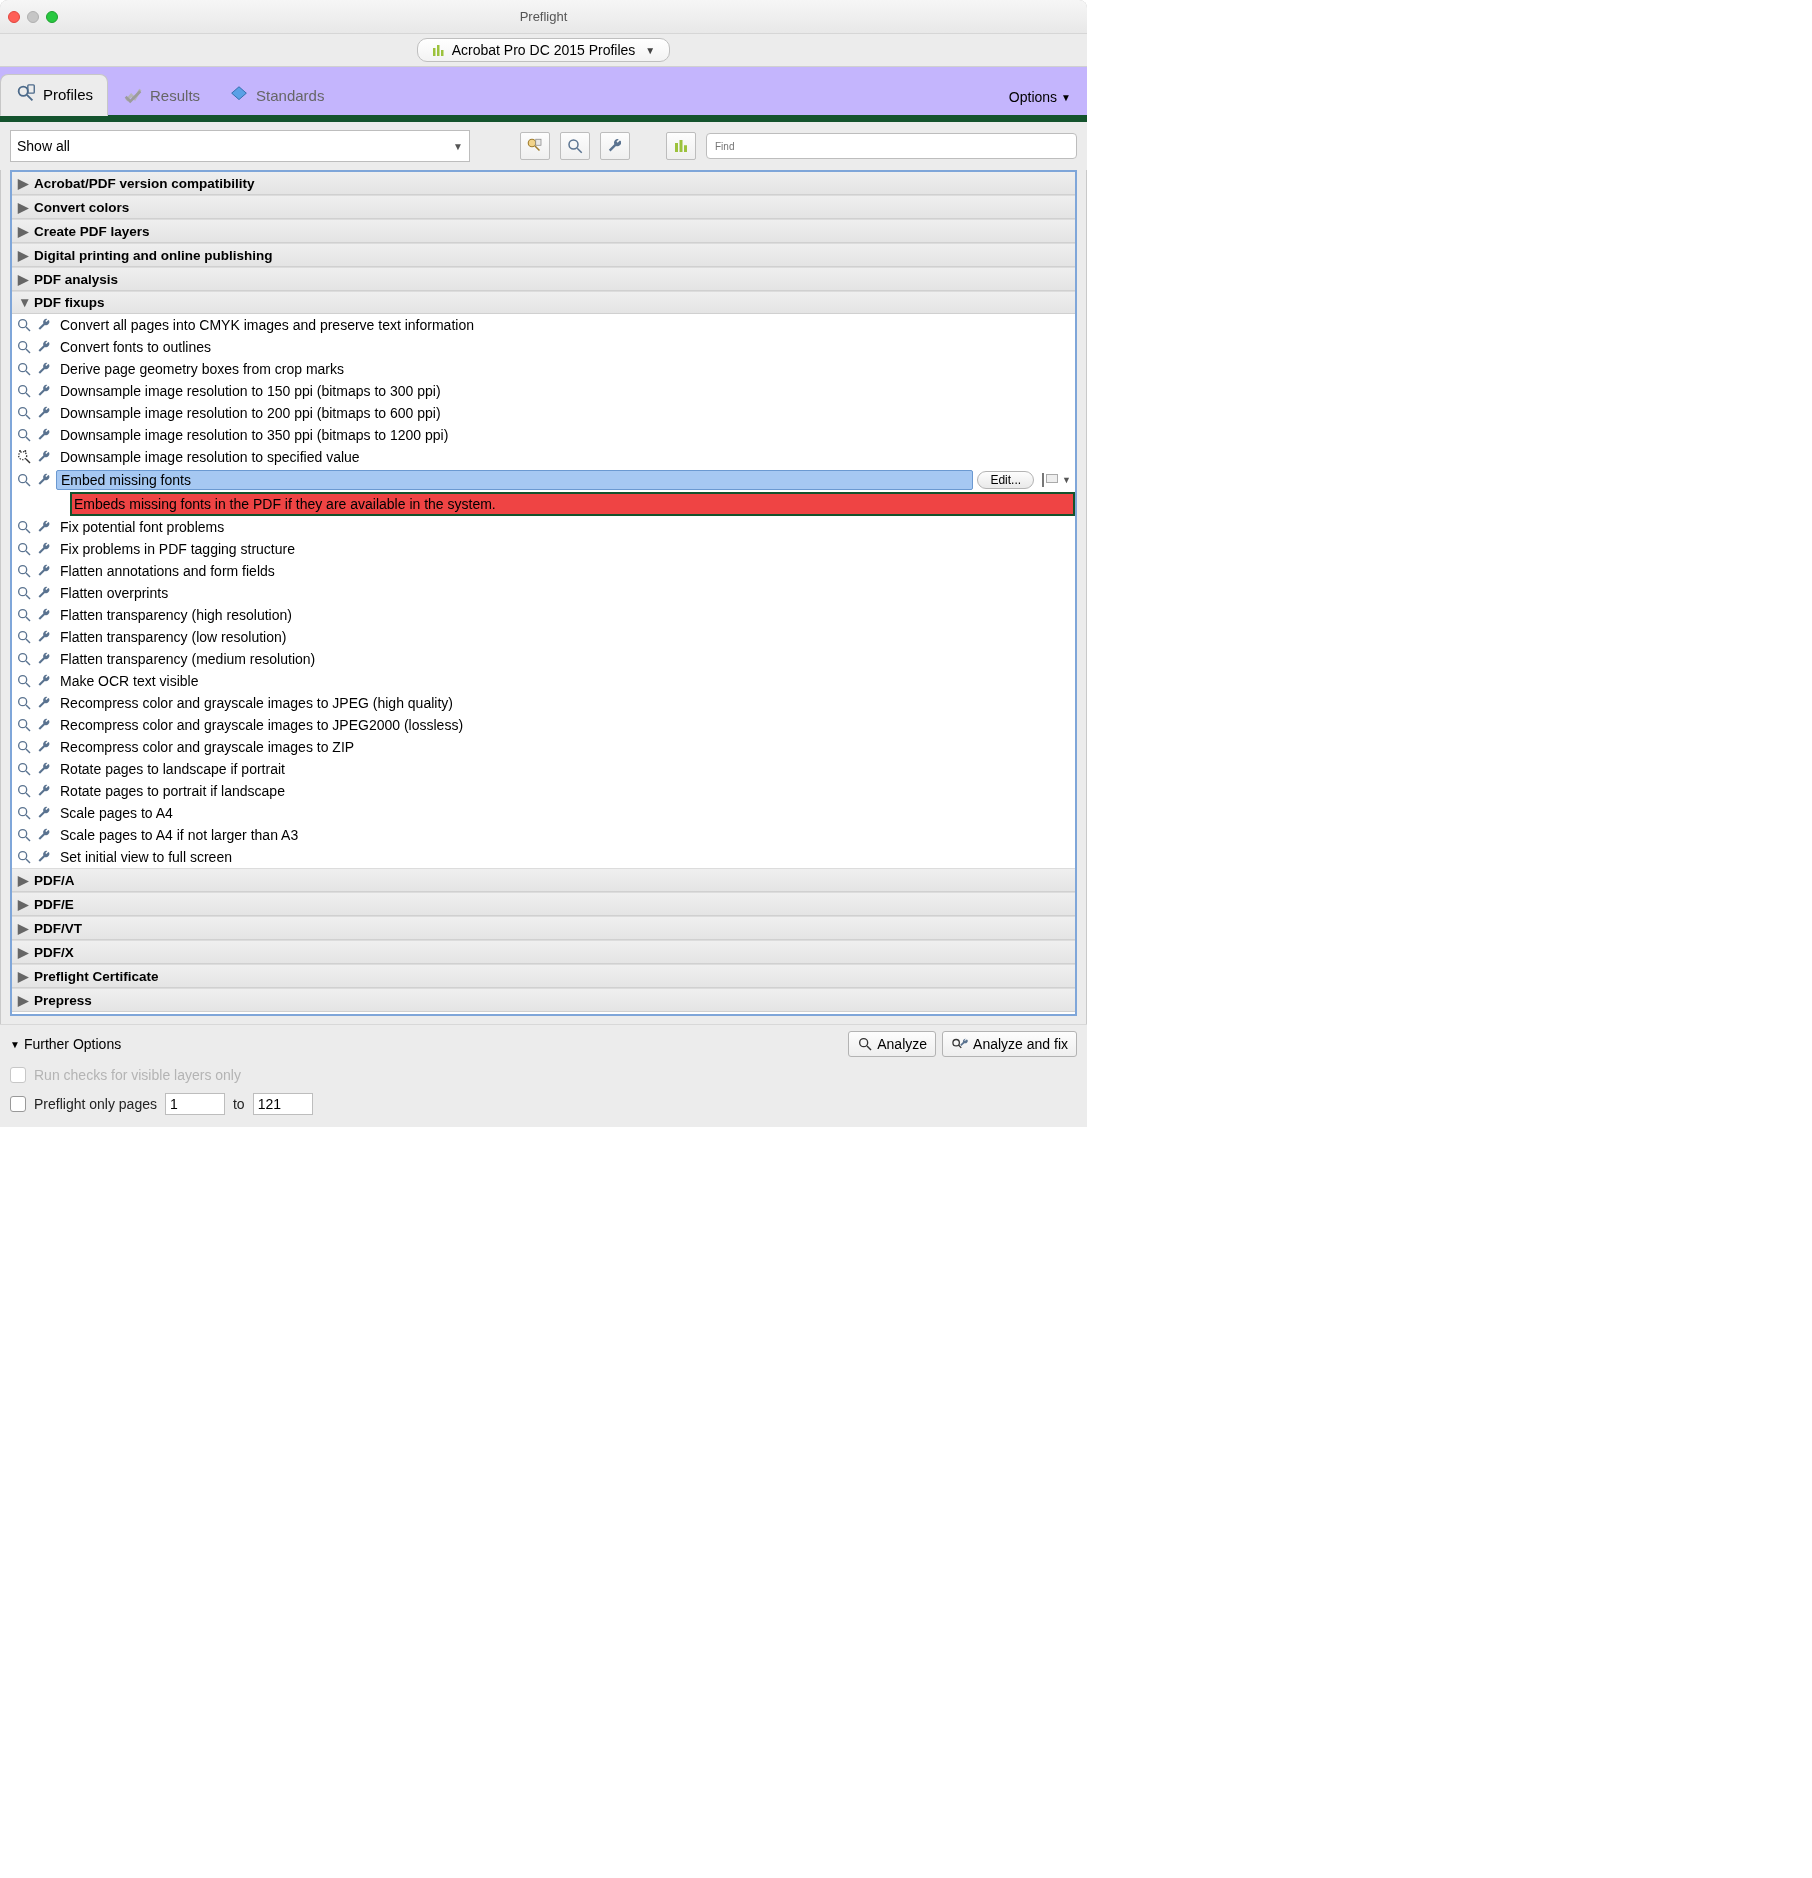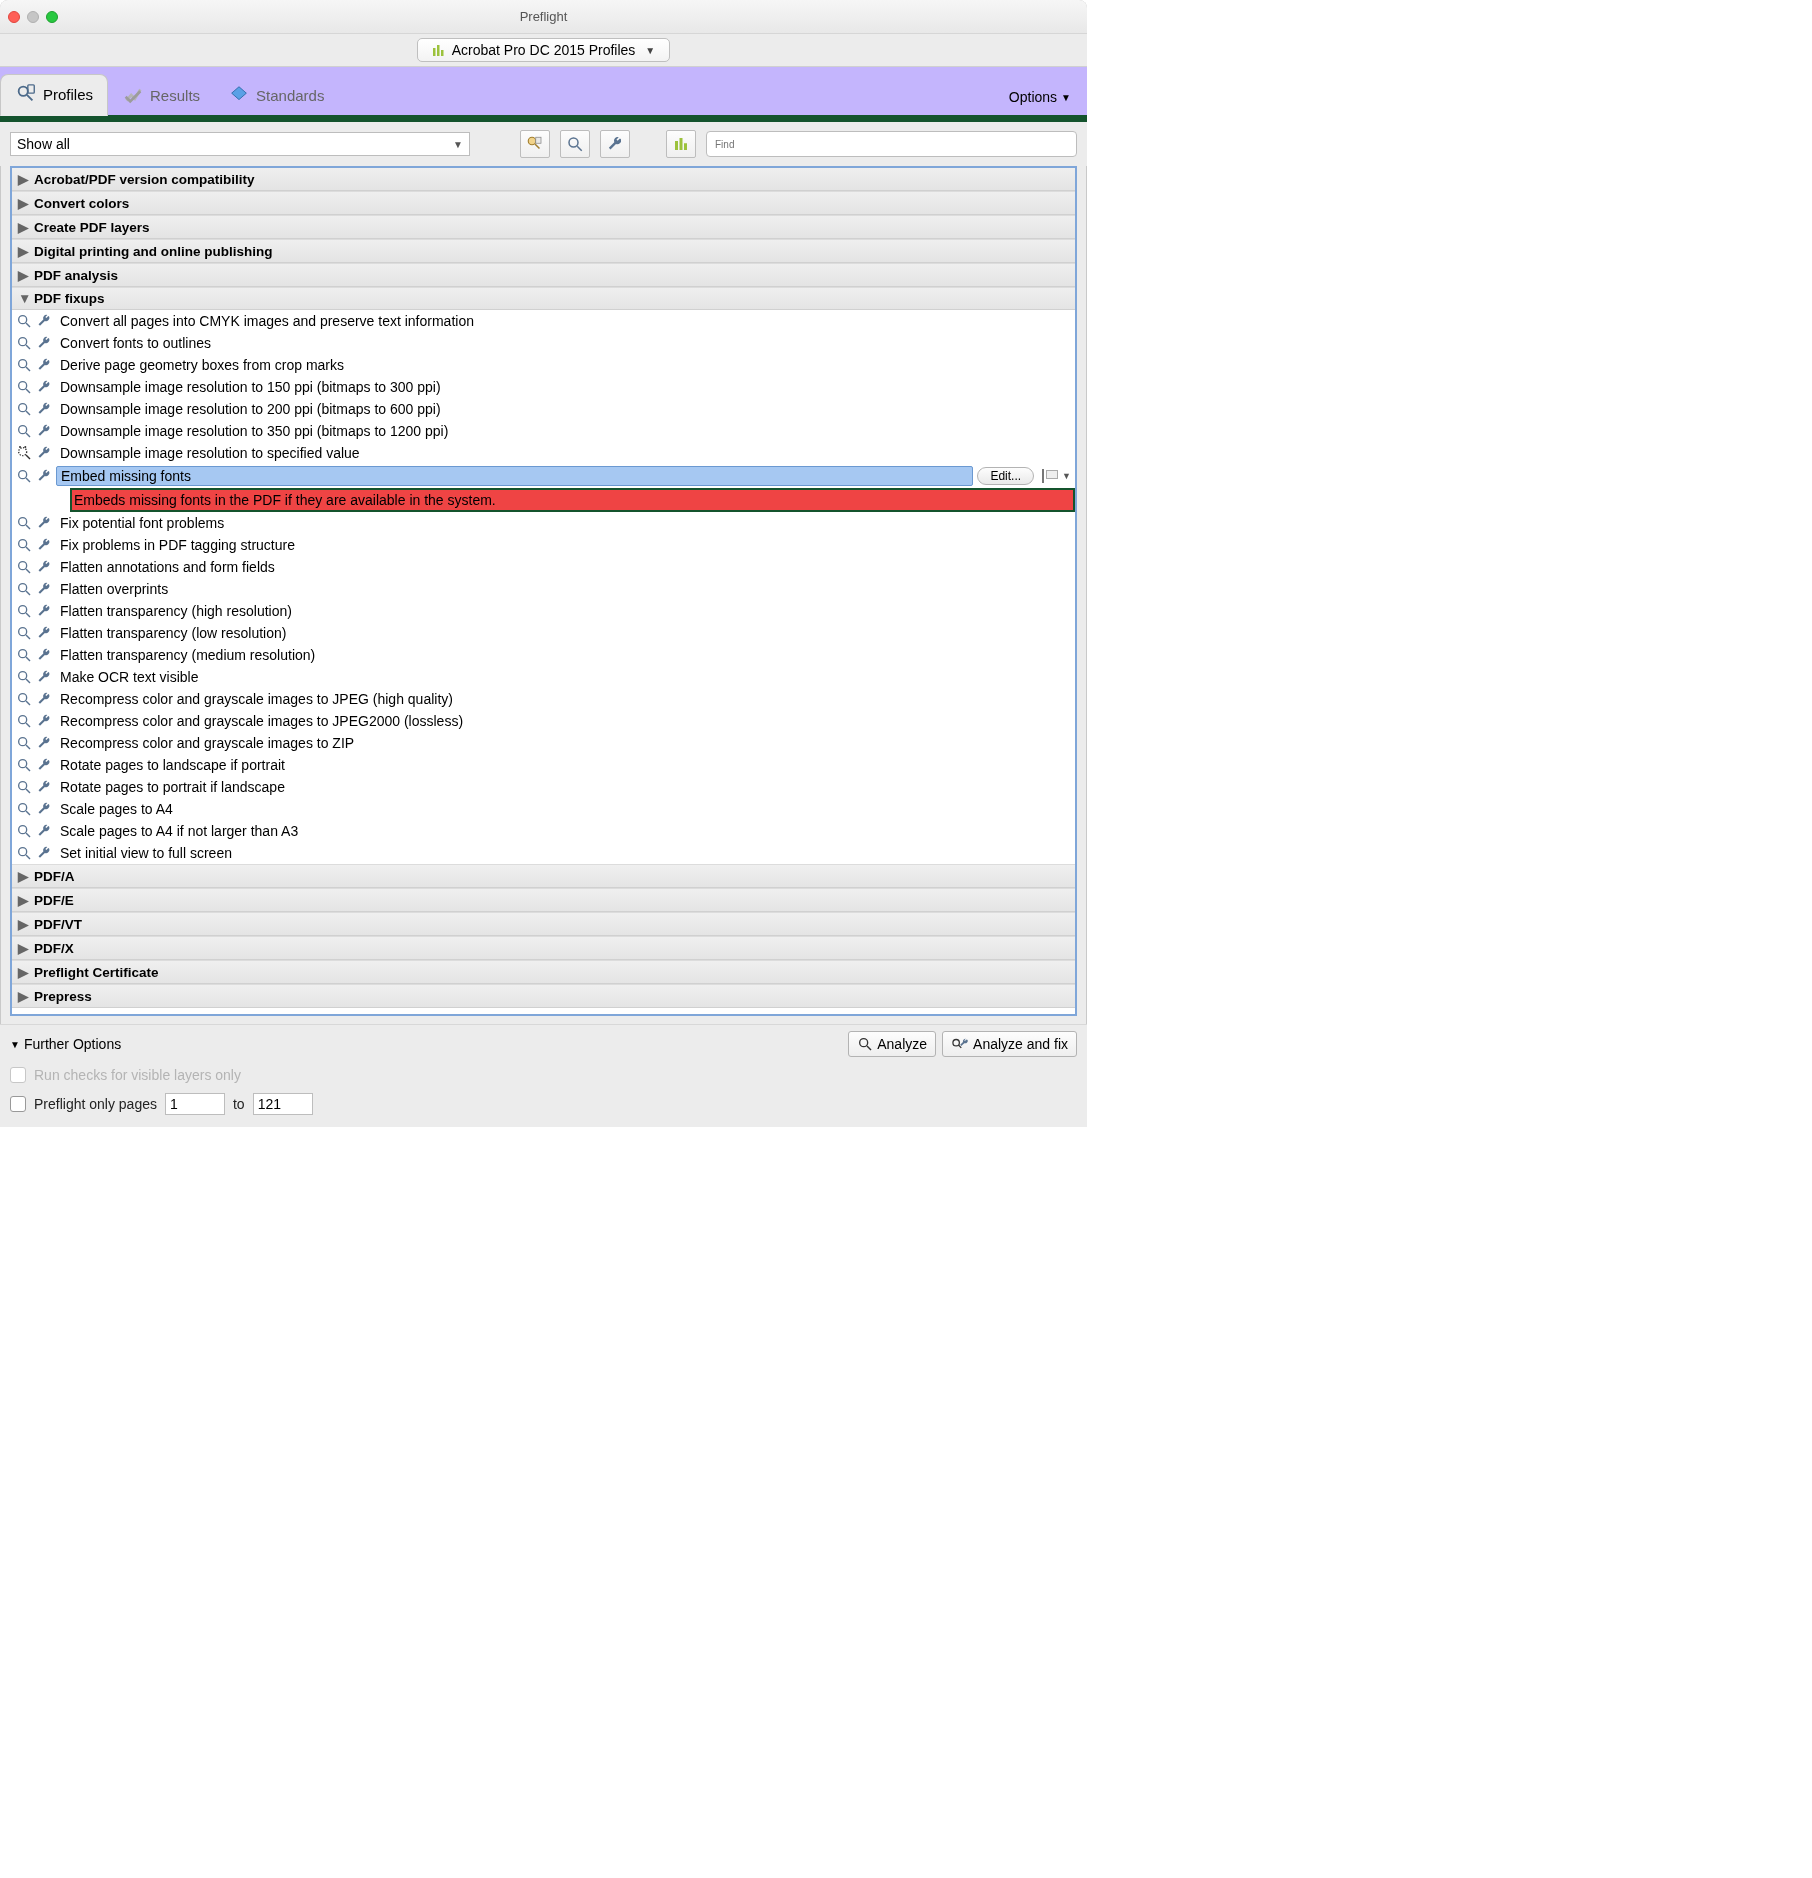--- a/index.html
+++ b/index.html
@@ -42,21 +42,21 @@
   }
   .profile-bar {
     display:flex; justify-content:center; padding:4px 0;
     border-bottom:1px solid #d0d0d0;
     background:#ececec;
   }
   .profile-dd {
     display:flex; align-items:center; gap:6px;
     background: linear-gradient(#ffffff,#f3f3f3);
     border:1px solid #bfbfbf;
-    border-radius:5px;
+    border-radius:10px;
     padding:3px 14px;
     font-size:14px;
   }
   .bars-icon svg { display:block; }
   .dd-caret { font-size:10px; color:#444; margin-left:4px; }
 
   .tabs-row {
     display:flex; align-items:flex-end;
     padding: 6px 10px 0 0;
     border-bottom:7px solid #14532d;
@@ -87,21 +87,21 @@
 
   .toolbar {
     display:flex; align-items:center; gap:10px;
     padding: 8px 10px;
     background:#ececec;
   }
   .show-all {
     flex:0 0 460px;
     display:flex; align-items:center;
     border:1px solid #bdbdbd; background:#fff;
-    height:24px; padding:0 6px;
+    height:32px; padding:0 6px;
     font-size:14px;
     justify-content:space-between;
   }
   .show-all .caret{font-size:10px; color:#555;}
   .tbtn {
     width:30px; height:28px;
     border:1px solid #bdbdbd; background:linear-gradient(#fdfdfd,#efefef);
     border-radius:2px; display:flex; align-items:center; justify-content:center;
   }
   .tbtn svg { width:18px; height:18px; }

